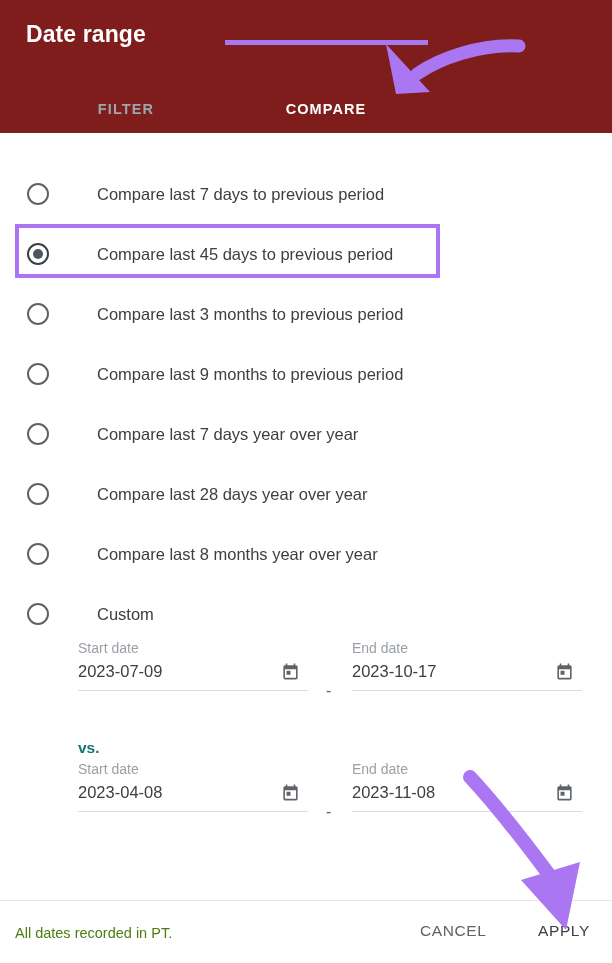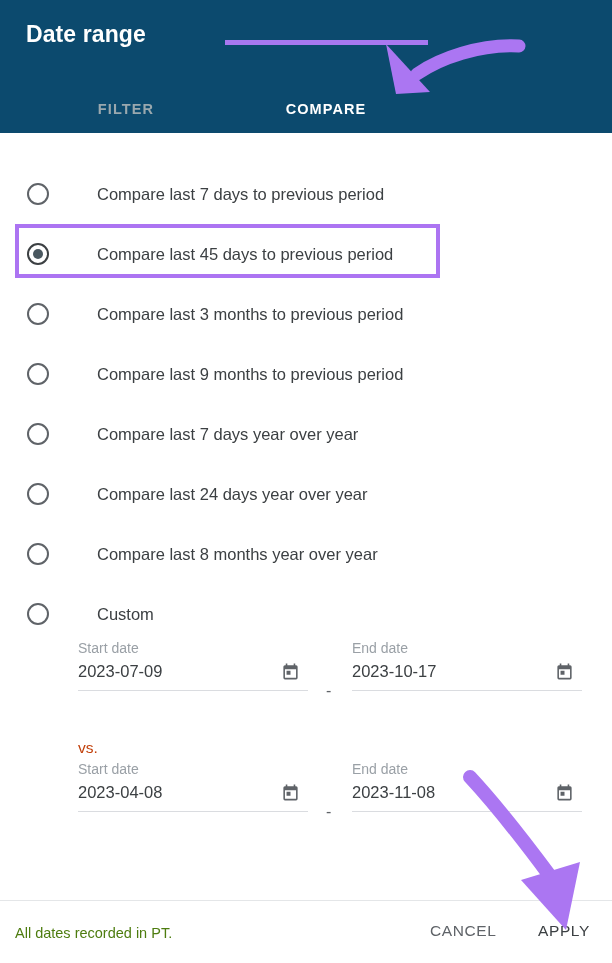--- a/index.html
+++ b/index.html
@@ -15,21 +15,21 @@
     background: #ffffff;
     position: relative;
   }
 
   
   .header {
     position: absolute;
     left: 0; top: 0;
     width: 612px;
     height: 133px;
-    background: #0c4a6e;
+    background: #7f1d1d;
     overflow: visible;
   }
 
   .header-title {
     position: absolute;
     left: 26px;
     top: 21px;
     font-size: 23px;
     font-weight: bold;
     color: #ffffff;
@@ -136,22 +136,22 @@
     border: 4px solid #ac74f2;
     z-index: 4;
     pointer-events: none;
   }
 
   .vs-label {
     position: absolute;
     left: 78px;
     top: 739px;
     font-size: 15.5px;
-    font-weight: normal;
-    color: #c2410c;
+    font-weight: bold;
+    color: #0f766e;
   }
 
   .field {
     position: absolute;
     width: 230px;
   }
 
   .field-label {
     position: absolute;
     left: 0;
@@ -216,21 +216,21 @@
     font-size: 15.5px;
     font-weight: normal;
     letter-spacing: 0.6px;
     background: none;
     border: none;
     cursor: pointer;
     font-family: "Liberation Sans", sans-serif;
   }
 
   .btn-cancel {
-    left: 430px;
+    left: 420px;
     color: #5f6368;
   }
 
   .btn-apply {
     left: 538px;
     color: #3c4043;
   }
 
   
   .arrow-layer {
@@ -277,21 +277,21 @@
     <span class="option-label">Compare last 9 months to previous period</span>
   </div>
 
   <div class="option-row" style="top:404px">
     <span class="radio"></span>
     <span class="option-label">Compare last 7 days year over year</span>
   </div>
 
   <div class="option-row" style="top:464px">
     <span class="radio"></span>
-    <span class="option-label">Compare last 24 days year over year</span>
+    <span class="option-label">Compare last 28 days year over year</span>
   </div>
 
   <div class="option-row" style="top:524px">
     <span class="radio"></span>
     <span class="option-label">Compare last 8 months year over year</span>
   </div>
 
   <div class="option-row" style="top:584px">
     <span class="radio"></span>
     <span class="option-label">Custom</span>

